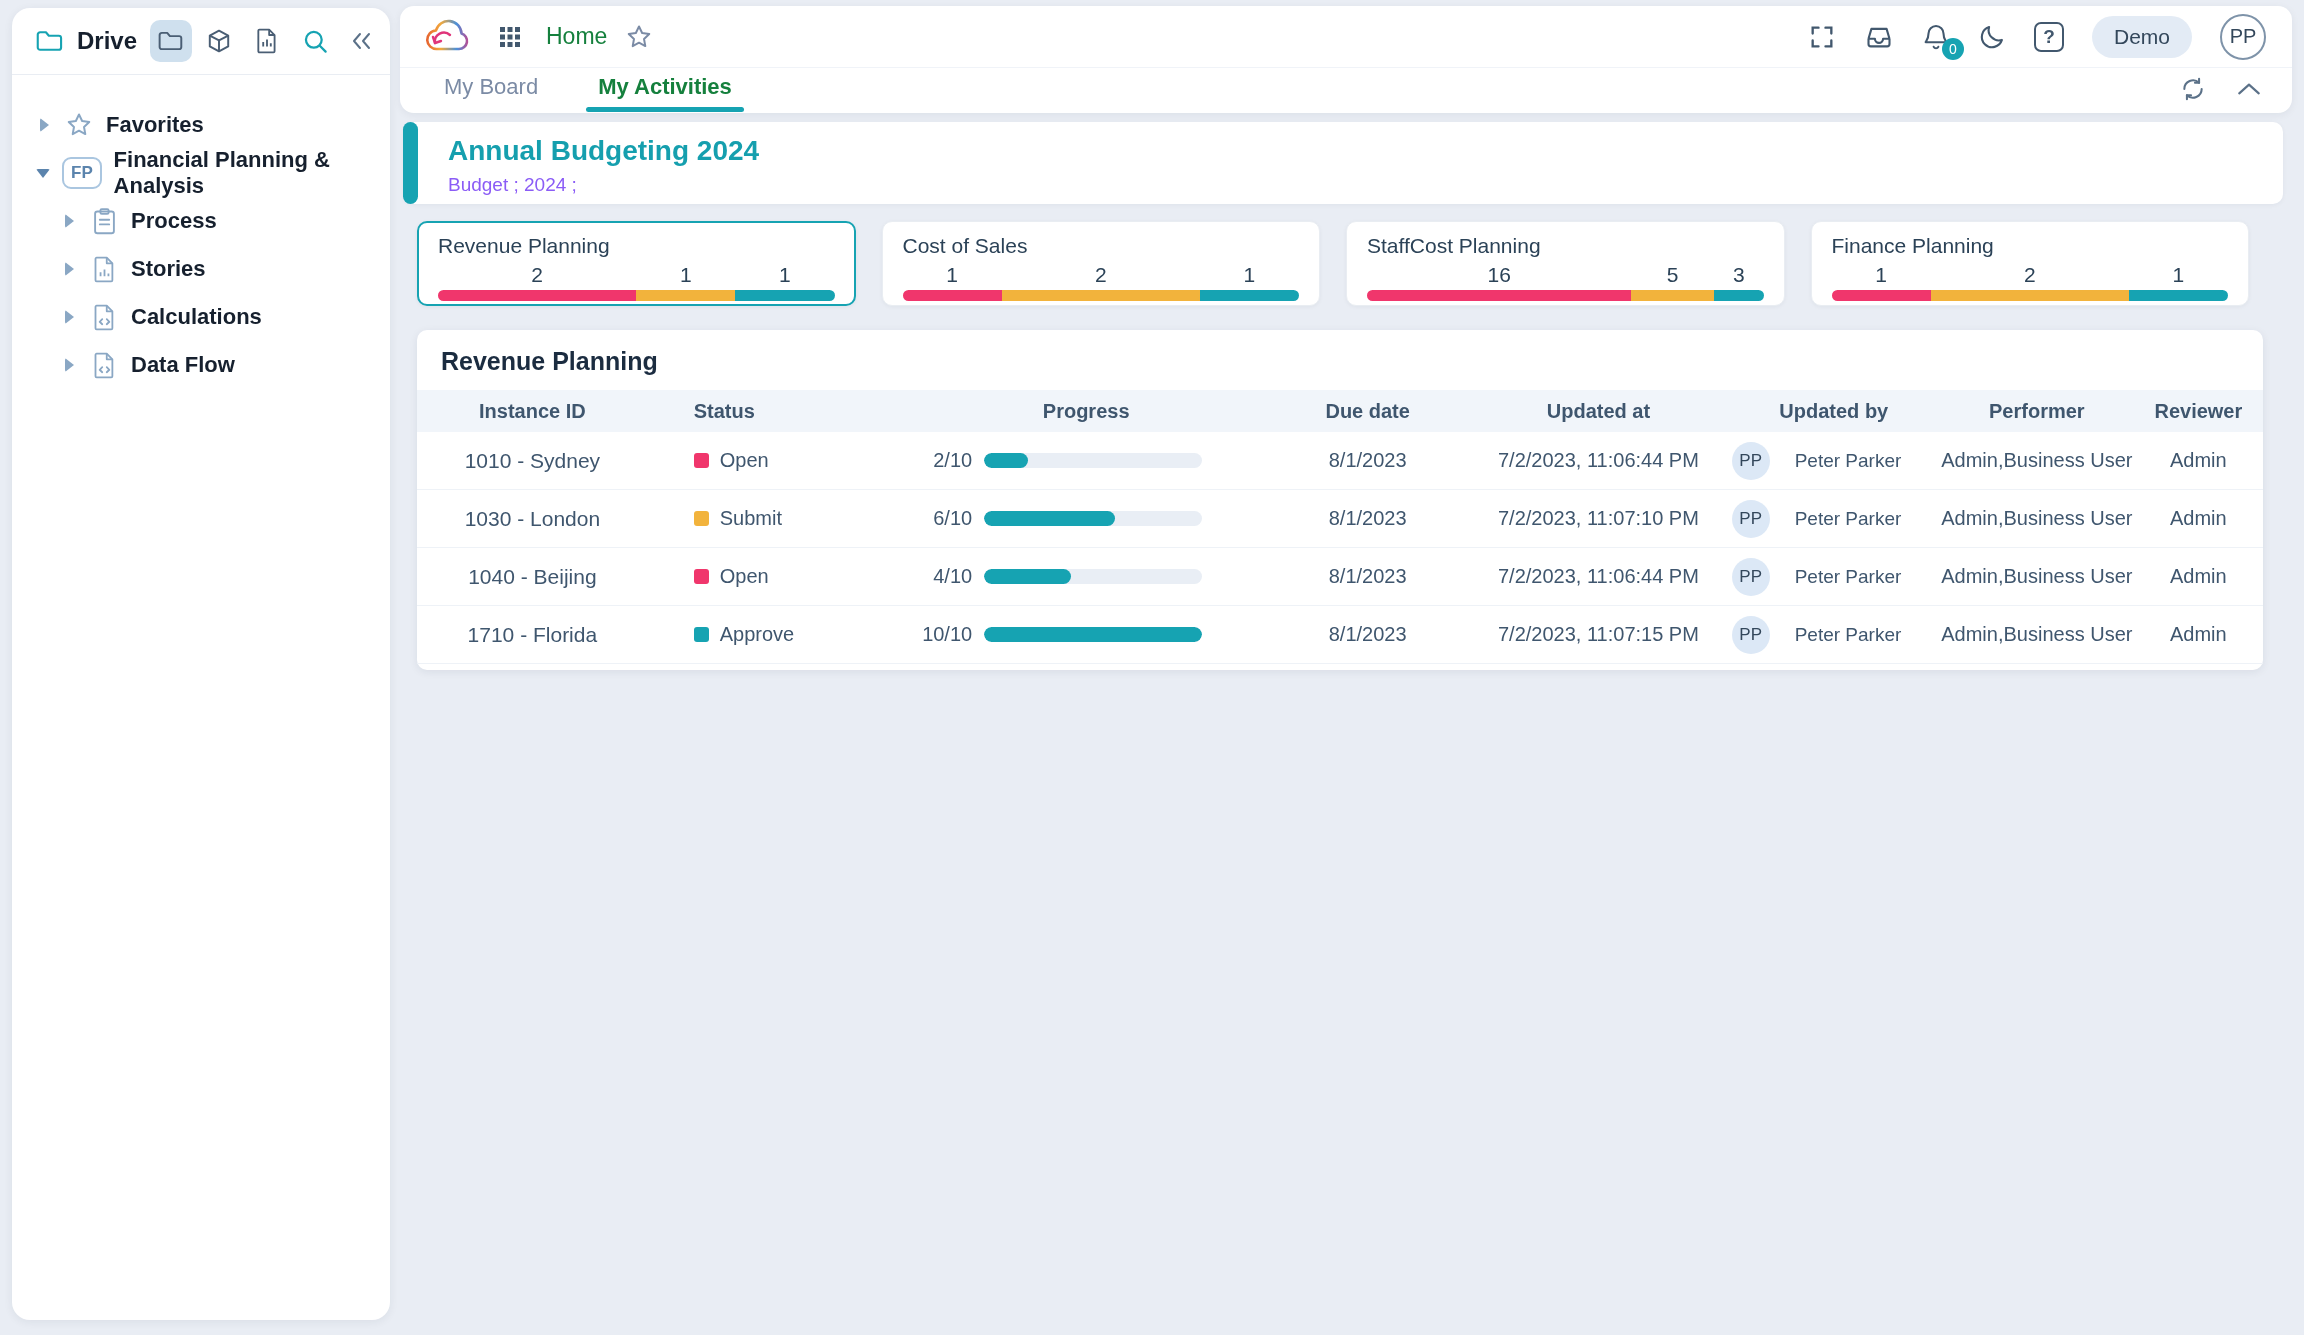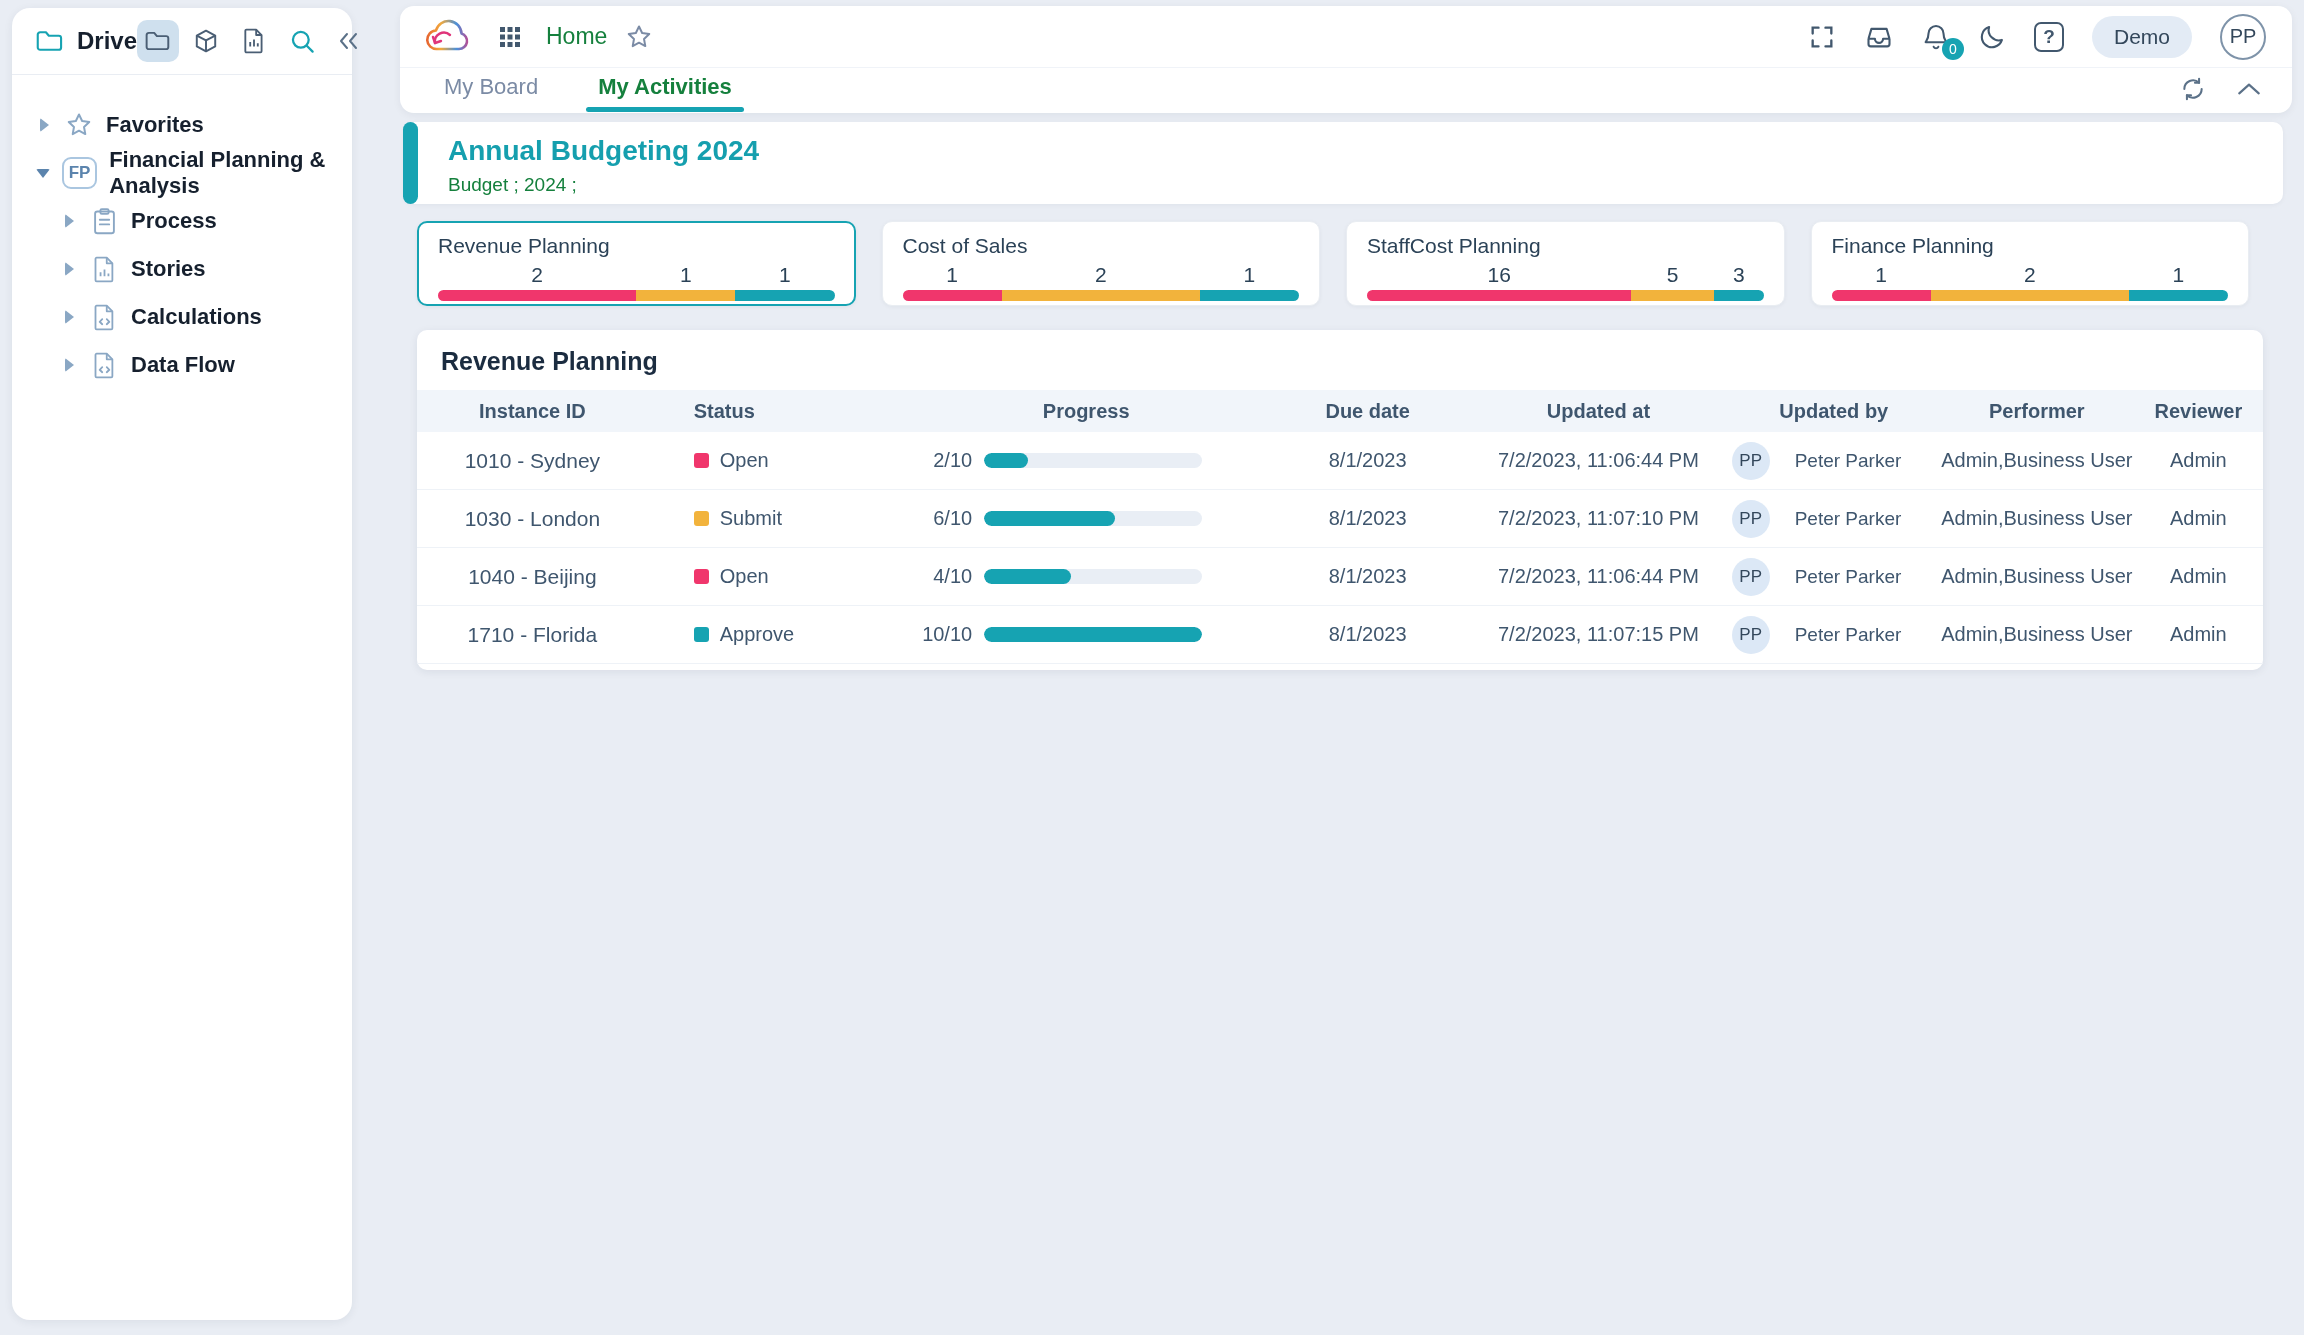--- a/index.html
+++ b/index.html
@@ -7,21 +7,21 @@
   body {
     font-family:"Liberation Sans", sans-serif;
     background:#e9edf4;
     color:#1d2f45;
     position:relative;
   }
   svg { display:block; }
 
   
   .sidebar {
-    position:absolute; left:12px; top:8px; width:340px; height:1312px;
+    position:absolute; left:12px; top:8px; width:378px; height:1312px;
     background:#ffffff; border-radius:18px;
     box-shadow:0 2px 10px rgba(25,39,59,.07);
   }
   .sb-header { height:66px; display:flex; align-items:center; padding:0 14px 0 24px; }
   .sb-title { font-size:24px; font-weight:700; margin-left:13px; color:#16202e; }
   .sb-tools { margin-left:auto; display:flex; align-items:center; gap:6px; }
   .sb-tool { width:42px; height:42px; border-radius:10px; display:flex; align-items:center; justify-content:center; color:#4a5e74; cursor:pointer; }
   .sb-tool.active { background:#cfe0ee; }
   .sb-tool.search { color:#16a3b2; }
   .sb-collapse { color:#5b7188; margin-left:4px; width:30px; display:flex; justify-content:center; }
@@ -72,21 +72,21 @@
   .title-card {
     position:relative; margin-left:4px; margin-right:9px; height:82px;
     background:#fff; border-radius:10px; box-shadow:0 1px 5px rgba(25,39,59,.05);
     padding:13px 0 0 44px;
   }
   .title-card::before {
     content:""; position:absolute; left:-1px; top:0; bottom:0; width:15px;
     background:#16a3b2; border-radius:8px;
   }
   .page-title { font-size:28px; font-weight:700; color:#159fae; cursor:pointer; }
-  .page-subtitle { font-size:19px; color:#15803d; margin-top:7px; }
+  .page-subtitle { font-size:19px; color:#8b5cf6; margin-top:7px; }
 
   .cards-row { display:flex; gap:26px; margin:17px 43px 0 17px; }
   .sum-card {
     flex:1; height:85px; background:#fff; border:1px solid #e9edf2; border-radius:10px;
     box-shadow:0 1px 4px rgba(25,39,59,.05); padding:12px 20px 0 20px; cursor:pointer;
   }
   .sum-card.selected { border:2px solid #16a3b2; padding:11px 19px 0 19px; }
   .sum-title { font-size:21px; color:#2b4257; }
   .seg-labels { display:flex; margin-top:5px; }
   .seg-labels span { text-align:center; font-size:21px; color:#2b4257; flex-basis:0; }

